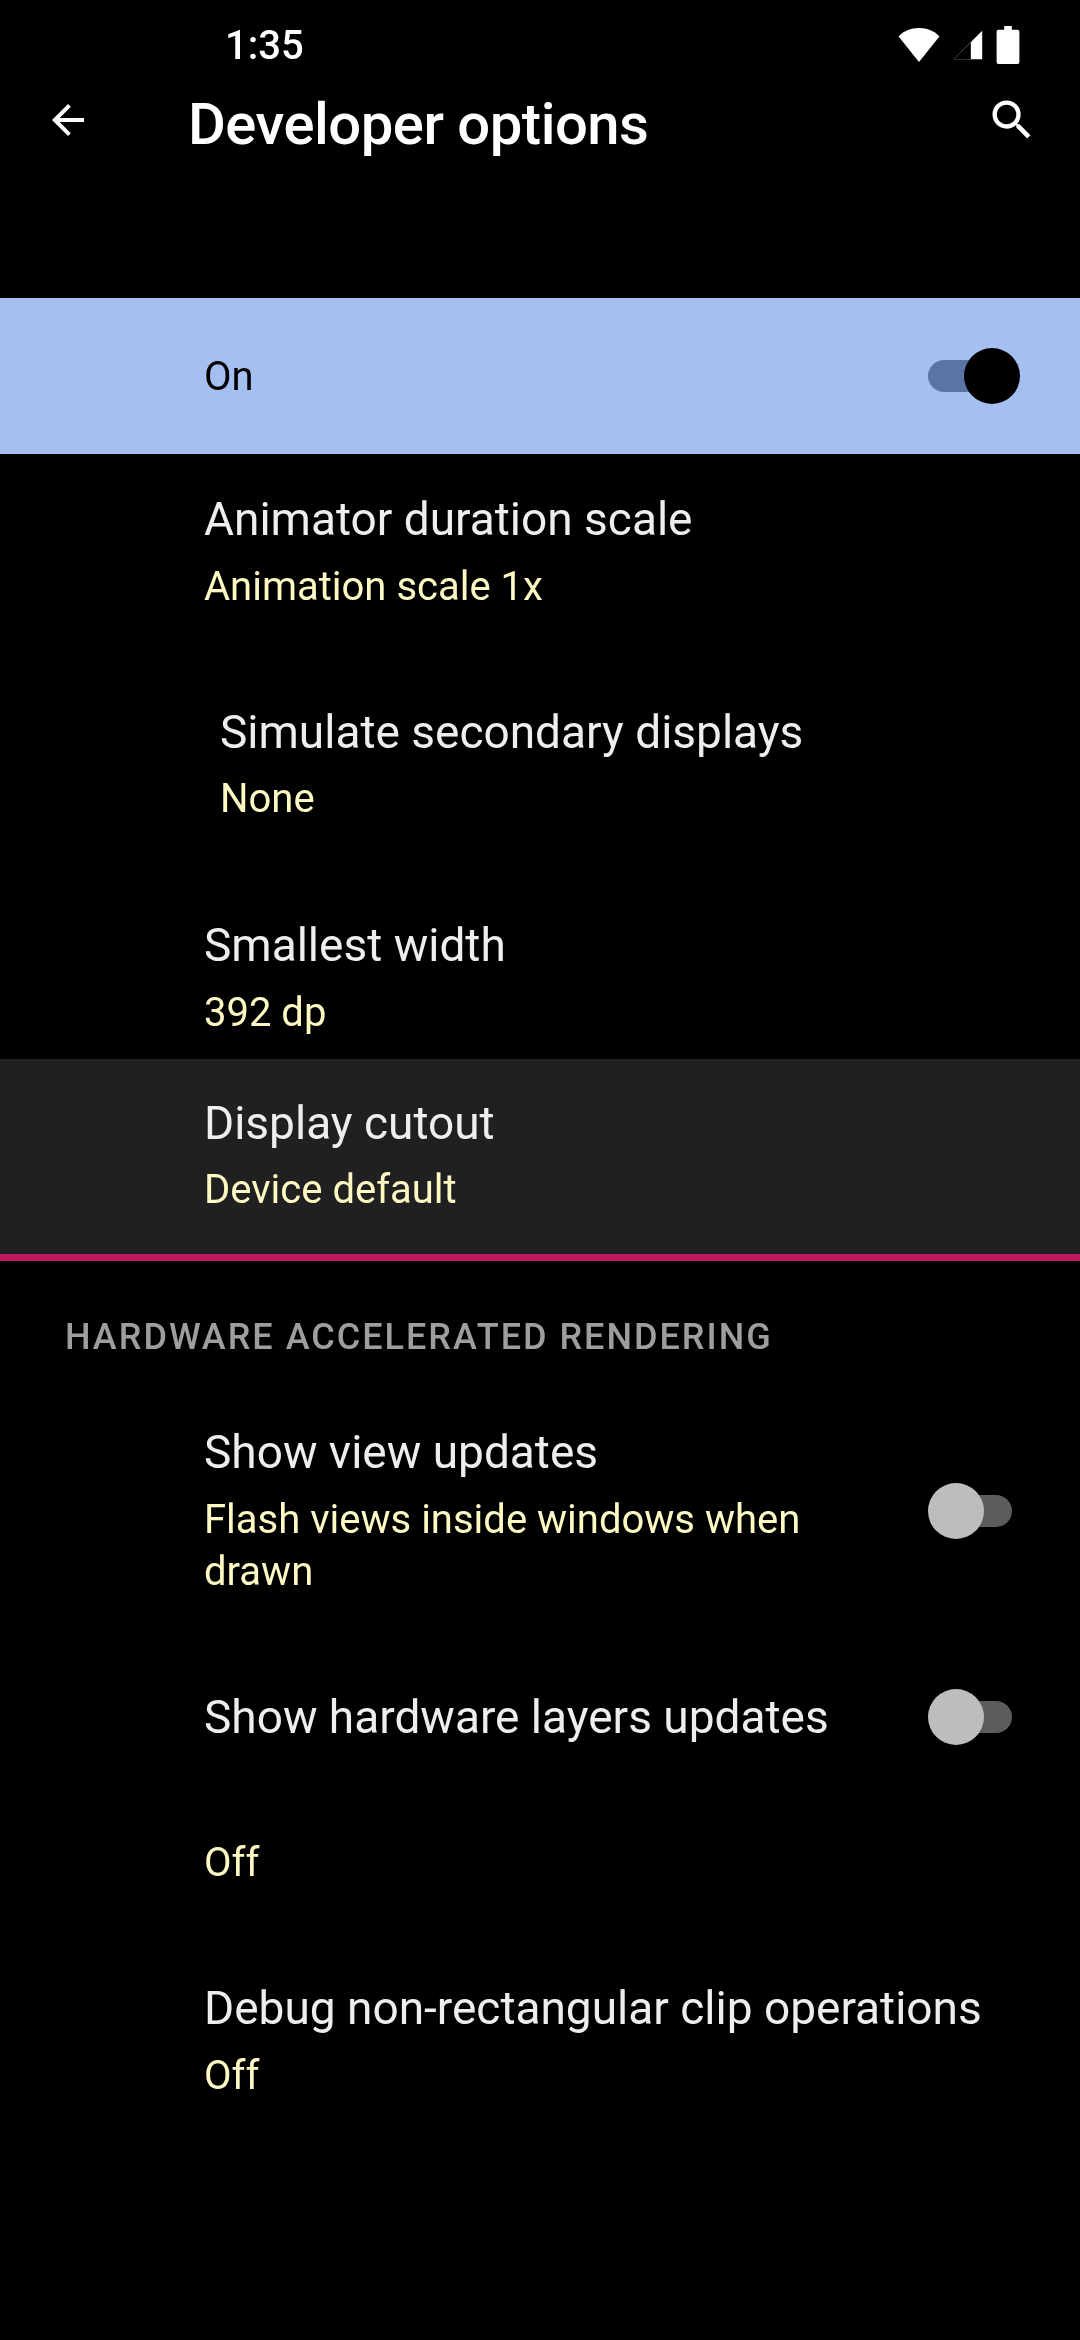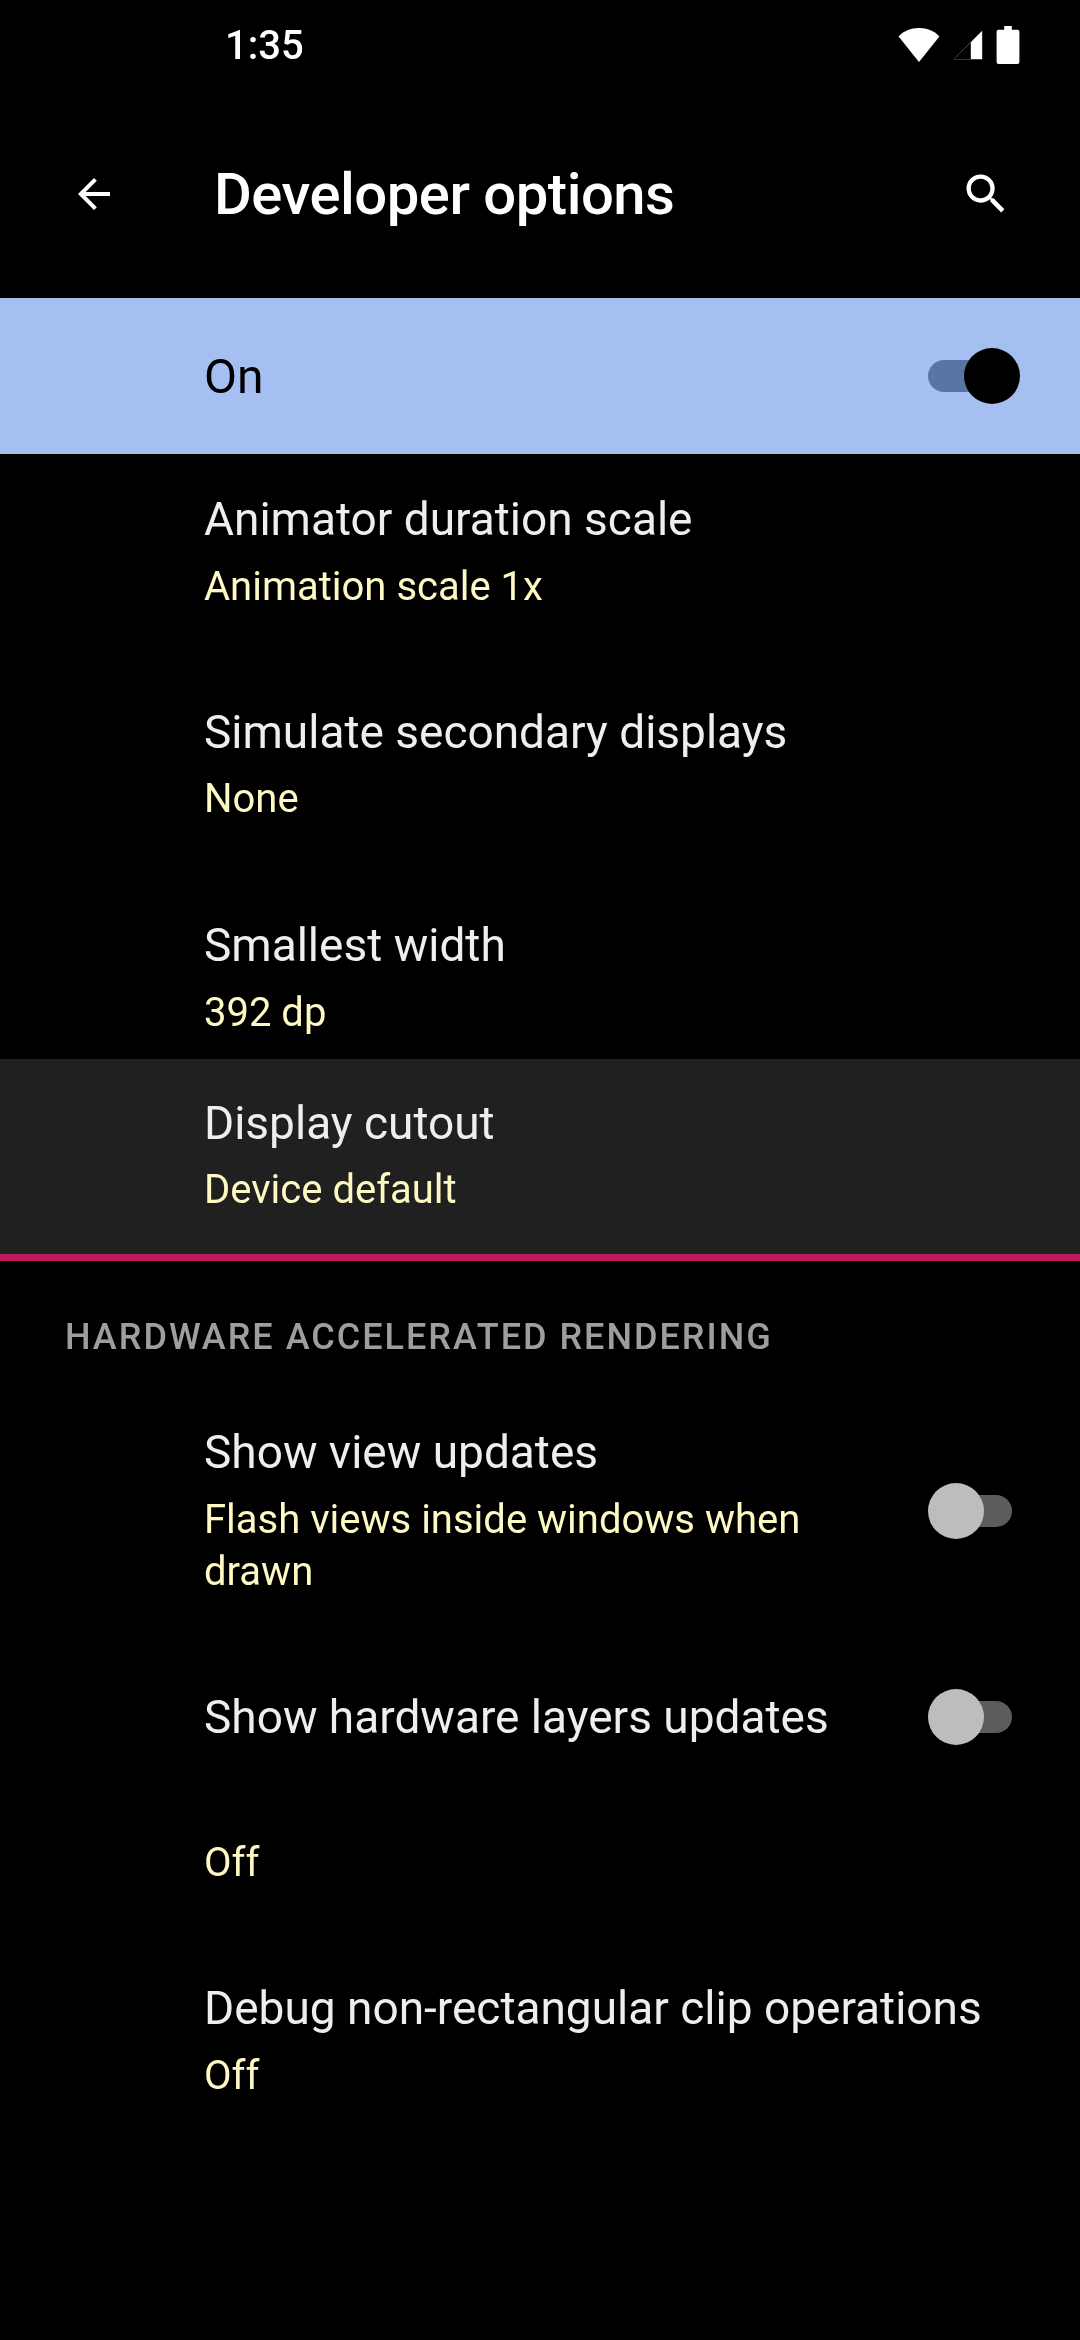--- a/index.html
+++ b/index.html
@@ -25,22 +25,21 @@
     margin-left: 165px;
   }
   .status-icons {
     display: flex;
     gap: 10px;
     align-items: center;
   }
   .app-bar {
     height: 208px;
     display: flex;
-    align-items: center;
-    padding: 0 64px;
+    padding: 0 38px;
   }
   .back-btn {
     width: 60px;
     height: 60px;
     display: flex;
     align-items: center;
     justify-content: center;
   }
   .app-title {
     font-size: 58px;
@@ -59,21 +58,21 @@
   .master-toggle-row {
     height: 156px;
     background: #a5bff1;
     display: flex;
     align-items: center;
     padding-left: 204px;
     padding-right: 56px;
     justify-content: space-between;
   }
   .master-toggle-label {
-    font-size: 48px;
+    font-size: 40px;
     color: #000000;
     font-weight: 400;
   }
   .master-switch {
     width: 96px;
     height: 56px;
     position: relative;
   }
   .master-switch-track {
     position: absolute;
@@ -200,21 +199,21 @@
 
 <div class="settings-list">
 
   <div class="setting-row">
     <div class="setting-texts">
       <div class="setting-title">Animator duration scale</div>
       <div class="setting-subtitle">Animation scale 1x</div>
     </div>
   </div>
 
-  <div class="setting-row" style="padding-top:54px;padding-bottom:38px;">
+  <div class="setting-row" style="padding-top:54px;padding-bottom:38px;margin-left:16px;">
     <div class="setting-texts">
       <div class="setting-title">Simulate secondary displays</div>
       <div class="setting-subtitle">None</div>
     </div>
   </div>
 
   <div class="setting-row" style="padding-top:54px;padding-bottom:20px;">
     <div class="setting-texts">
       <div class="setting-title">Smallest width</div>
       <div class="setting-subtitle">392 dp</div>

